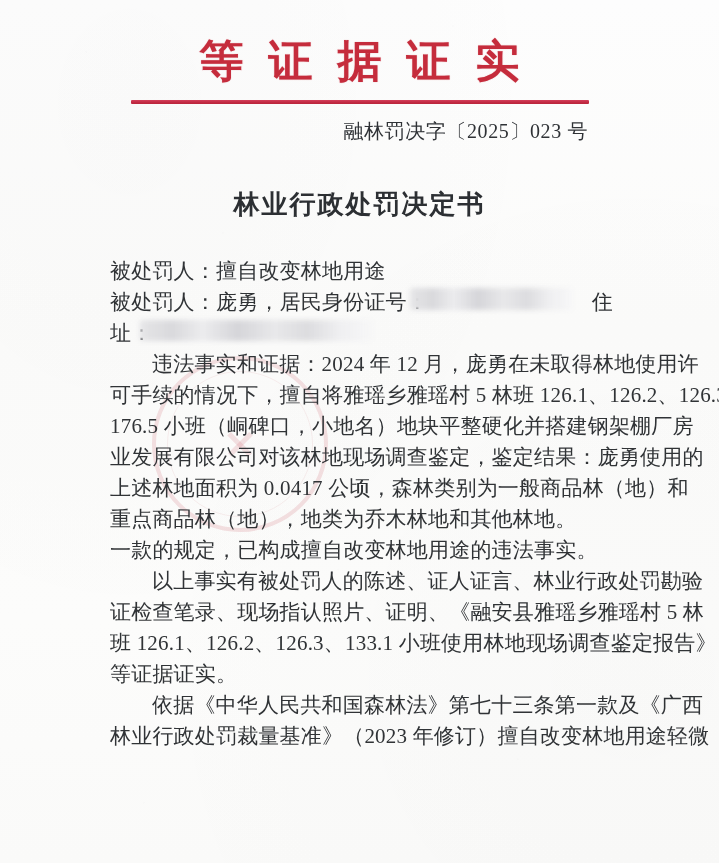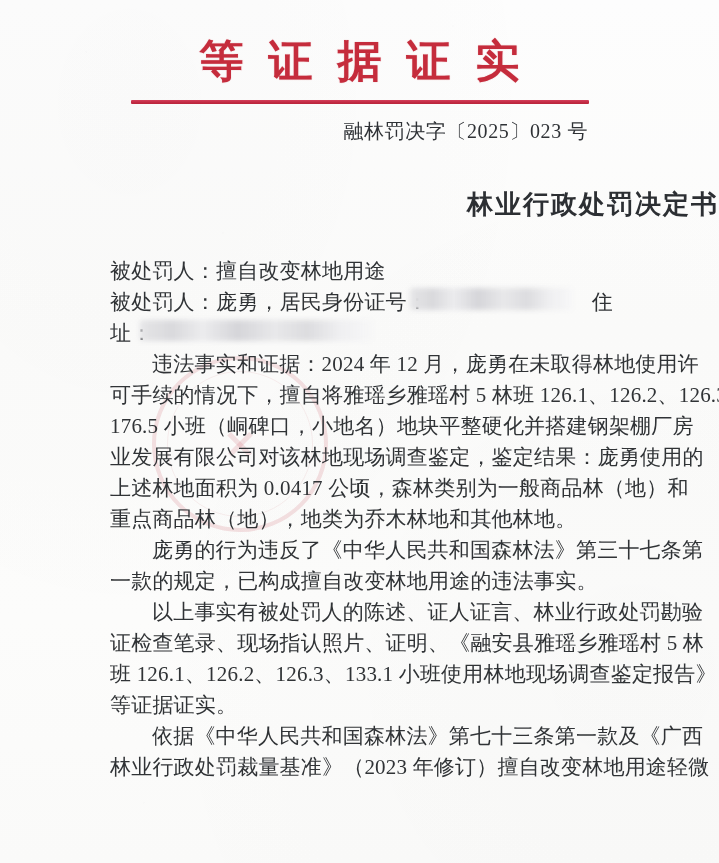--- a/index.html
+++ b/index.html
@@ -76,21 +76,21 @@
     letter-spacing: 0.6px;
     white-space: nowrap;
   }
 
   
   .doc-title {
     position: absolute;
     top: 186px;
     left: 0;
     right: 0;
-    text-align: right;
+    text-align: center;
     font-family: "Liberation Sans", "DejaVu Sans", sans-serif;
     font-weight: 700;
     font-size: 26px;
     line-height: 36px;
     letter-spacing: 2px;
     color: #2c2f33;
   }
 
   
   .body-block {
@@ -227,23 +227,20 @@
     <div class="line">
       <span class="line-text">业发展有限公司对该林地现场调查鉴定，鉴定结果：庞勇使用的</span>
     </div>
     <div class="line">
       <span class="line-text">上述林地面积为 0.0417 公顷，森林类别为一般商品林（地）和</span>
     </div>
     <div class="line">
       <span class="line-text">重点商品林（地），地类为乔木林地和其他林地。</span>
     </div>
 
-    <div class="line indent">
-      <span class="line-text">庞勇的行为违反了《中华人民共和国森林法》第三十七条第</span>
-    </div>
     <div class="line">
       <span class="line-text">一款的规定，已构成擅自改变林地用途的违法事实。</span>
     </div>
 
     <div class="line indent">
       <span class="line-text">以上事实有被处罚人的陈述、证人证言、林业行政处罚勘验</span>
     </div>
     <div class="line">
       <span class="line-text">证检查笔录、现场指认照片、证明、《融安县雅瑶乡雅瑶村 5 林</span>
     </div>

